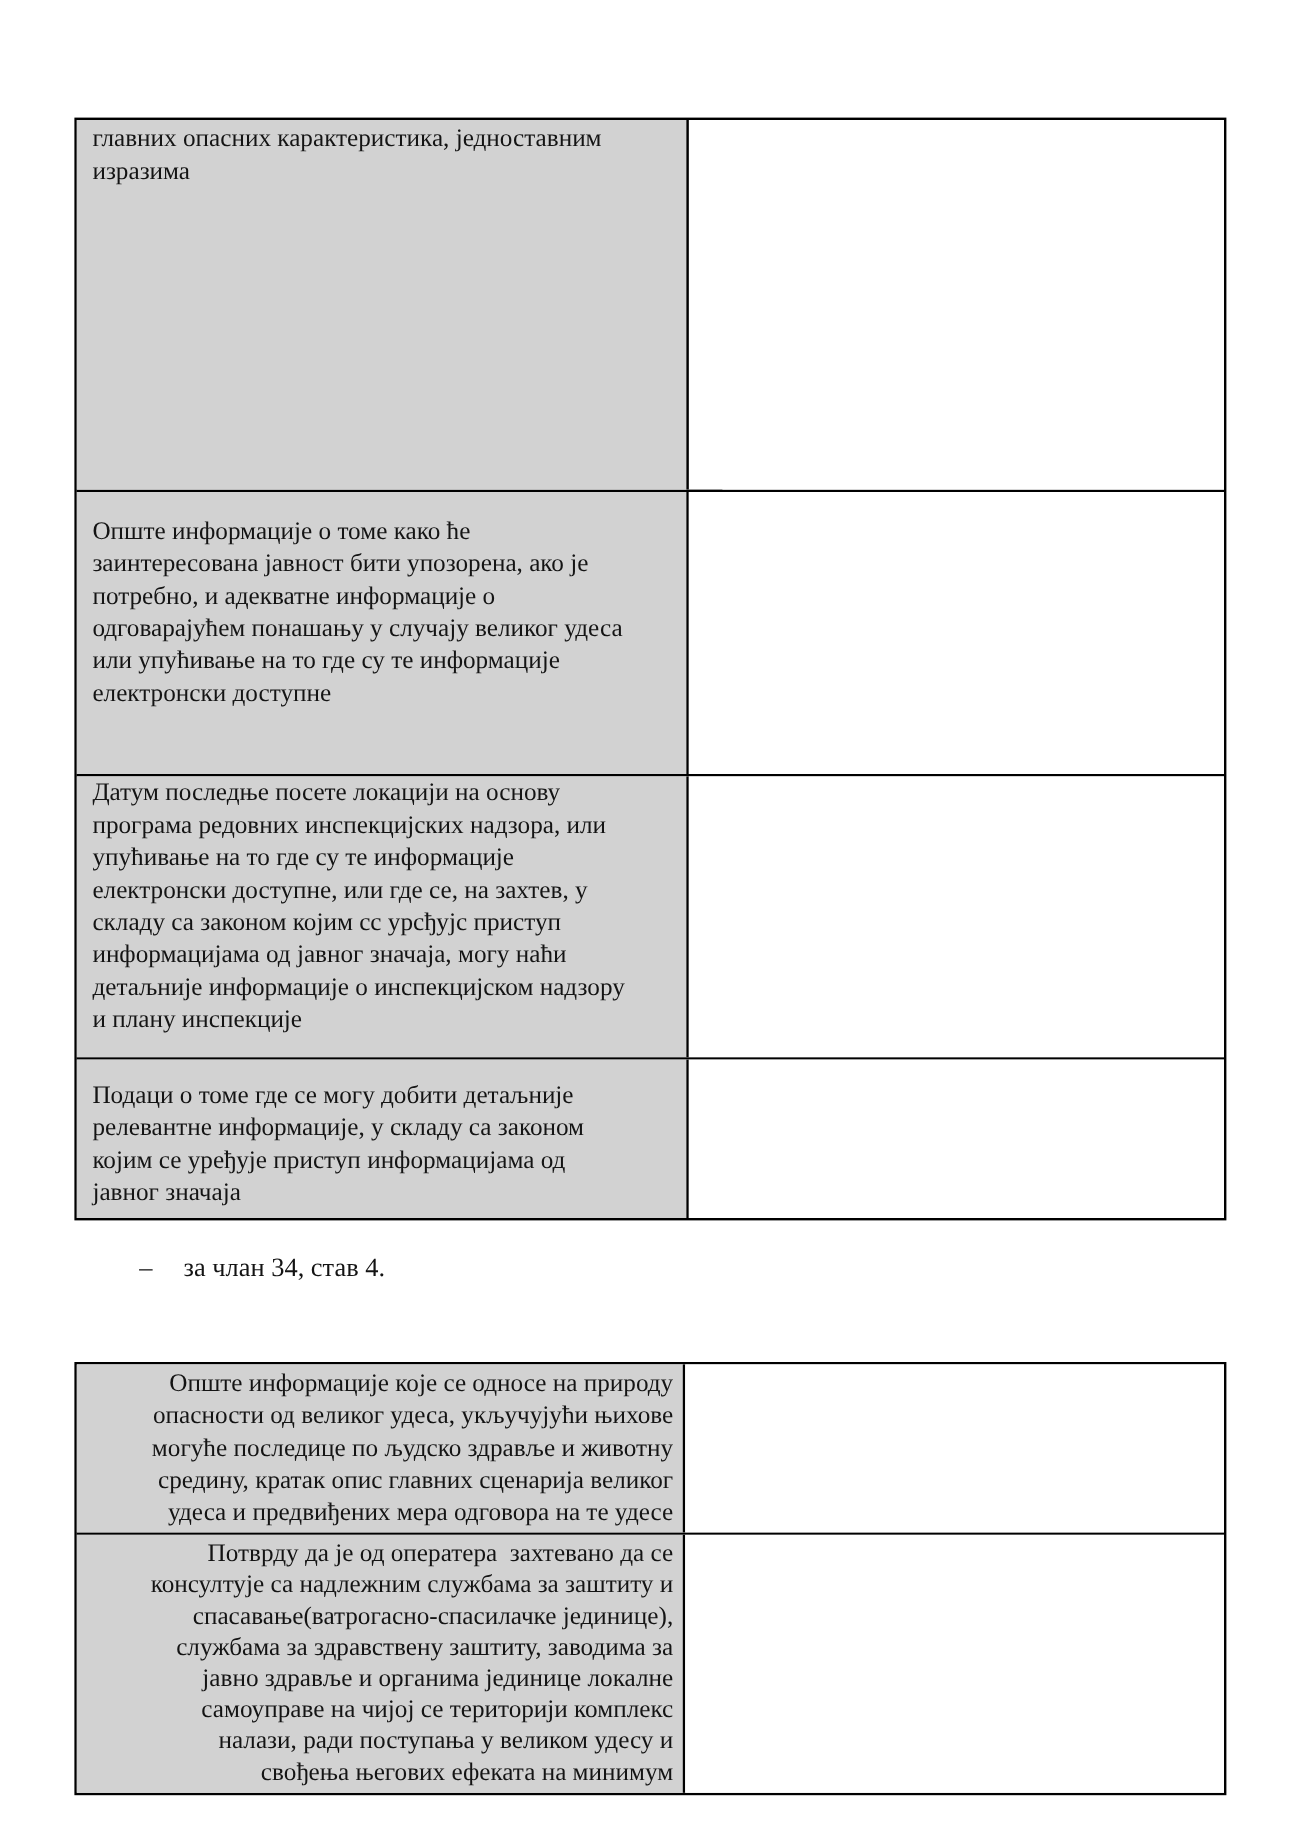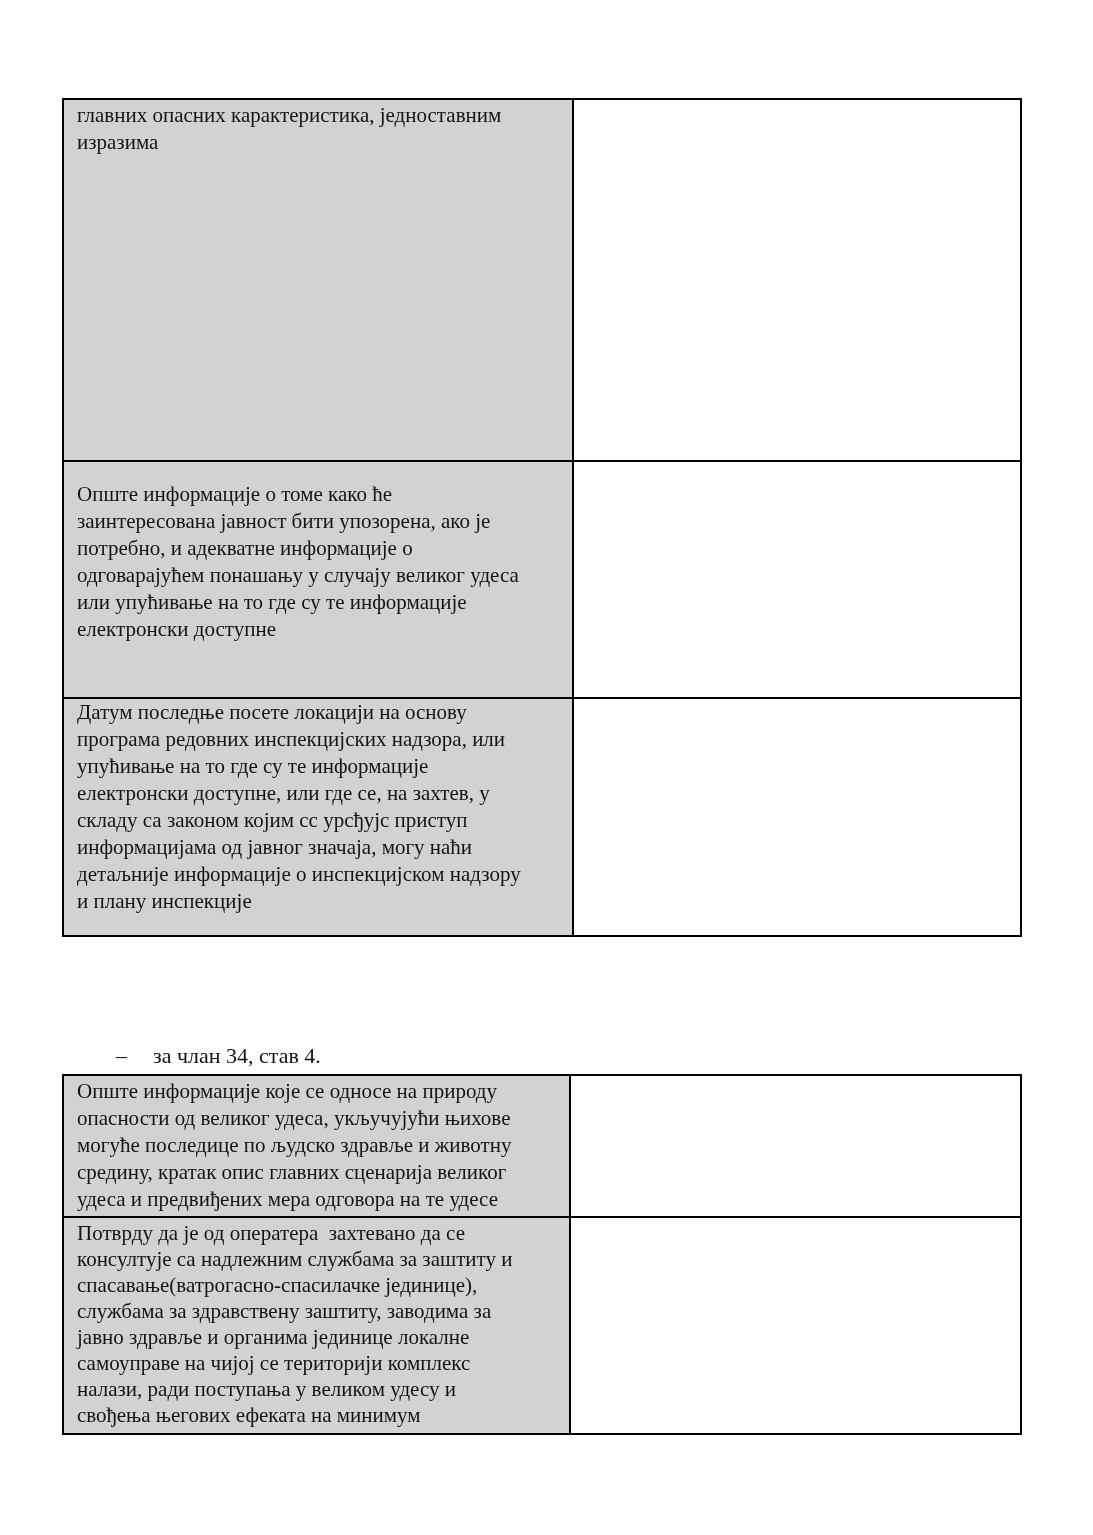--- a/index.html
+++ b/index.html
@@ -62,21 +62,21 @@
   .note .note-text {
     margin-left: 26px;
   }
 </style>
 </head>
 <body>
 
 <div class="page">
 
   <div class="tbl" style="top:98px;">
-    <div class="tr" style="height:362px;gap:28px;">
+    <div class="tr" style="height:310px;gap:28px;">
       <div class="td label w1" style="padding-top:2px;">главних опасних карактеристика, једноставним
 изразима</div>
       <div class="td value"></div>
     </div>
     <div class="tr" style="height:237px;">
       <div class="td label w1" style="padding-top:19px;">Опште информације о томе како ће
 заинтересована јавност бити упозорена, ако је
 потребно, и адекватне информације о
 одговарајућем понашању у случају великог удеса
 или упућивање на то где су те информације
@@ -87,27 +87,34 @@
       <div class="td label w1" style="">Датум последње посете локацији на основу
 програма редовних инспекцијских надзора, или
 упућивање на то где су те информације
 електронски доступне, или где се, на захтев, у
 складу са законом којим сс урсђујс приступ
 информацијама од јавног значаја, могу наћи
 детаљније информације о инспекцијском надзору
 и плану инспекције</div>
       <div class="td value"></div>
     </div>
+    <div class="tr" style="height:132px;">
+      <div class="td label w1" style="padding-top:16px;">Подаци о томе где се могу добити детаљније
+релевантне информације, у складу са законом
+којим се уређује приступ информацијама од
+јавног значаја</div>
+      <div class="td value"></div>
+    </div>
   </div>
 
   <div class="note">
     <span class="marker">–</span><span class="note-text">за члан 34, став 4.</span>
   </div>
 
-  <div class="tbl" style="top:1074px;">
+  <div class="tbl" style="top:1135px;text-align:right;">
     <div class="tr" style="height:142px;">
       <div class="td label w2" style="padding-top:2px;">Опште информације које се односе на природу
 опасности од великог удеса, укључујући њихове
 могуће последице по људско здравље и животну
 средину, кратак опис главних сценарија великог
 удеса и предвиђених мера одговора на те удесе</div>
       <div class="td value"></div>
     </div>
     <div class="tr" style="height:215px;">
       <div class="td label w2" style="padding-top:2px; line-height:26px;">Потврду да је од оператера  захтевано да се

